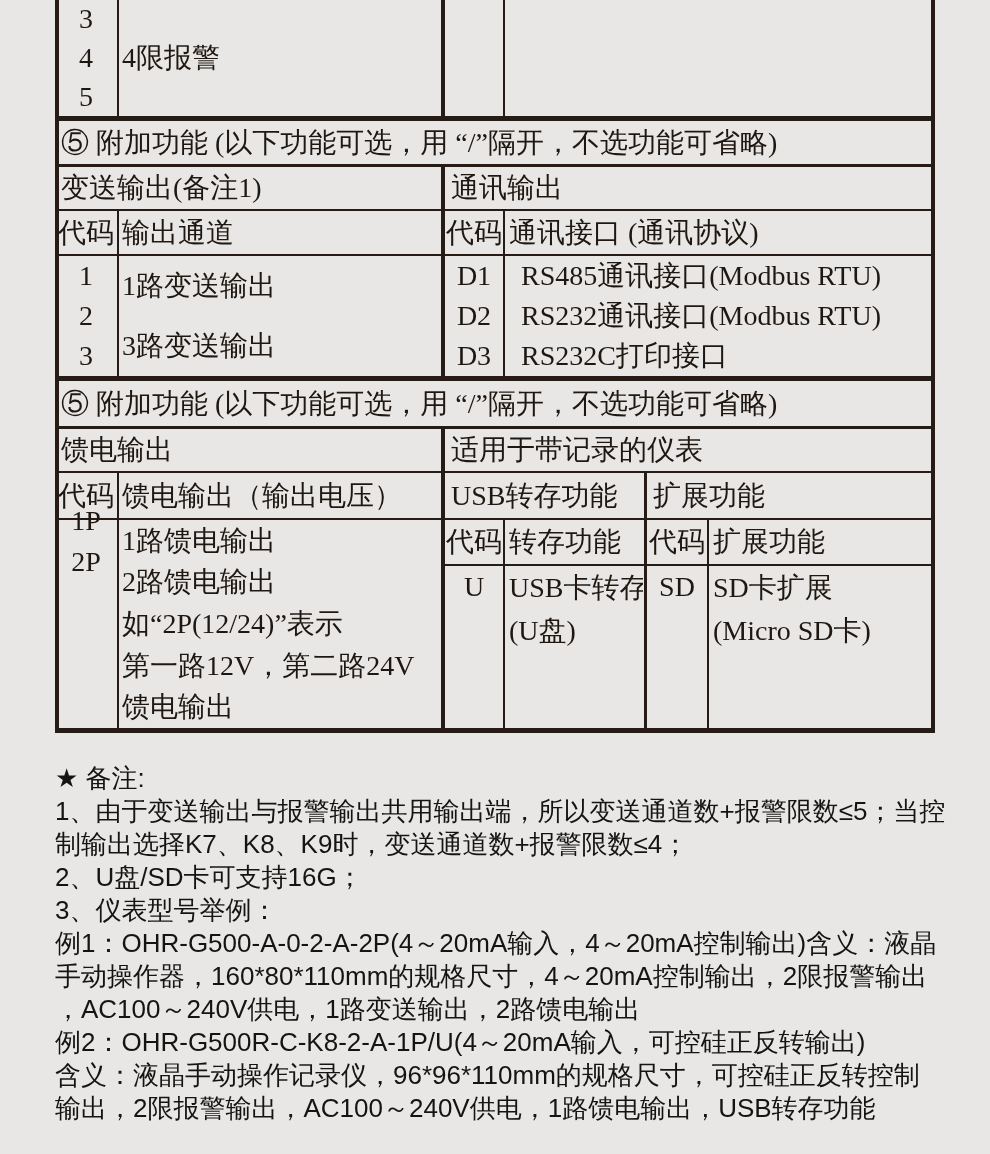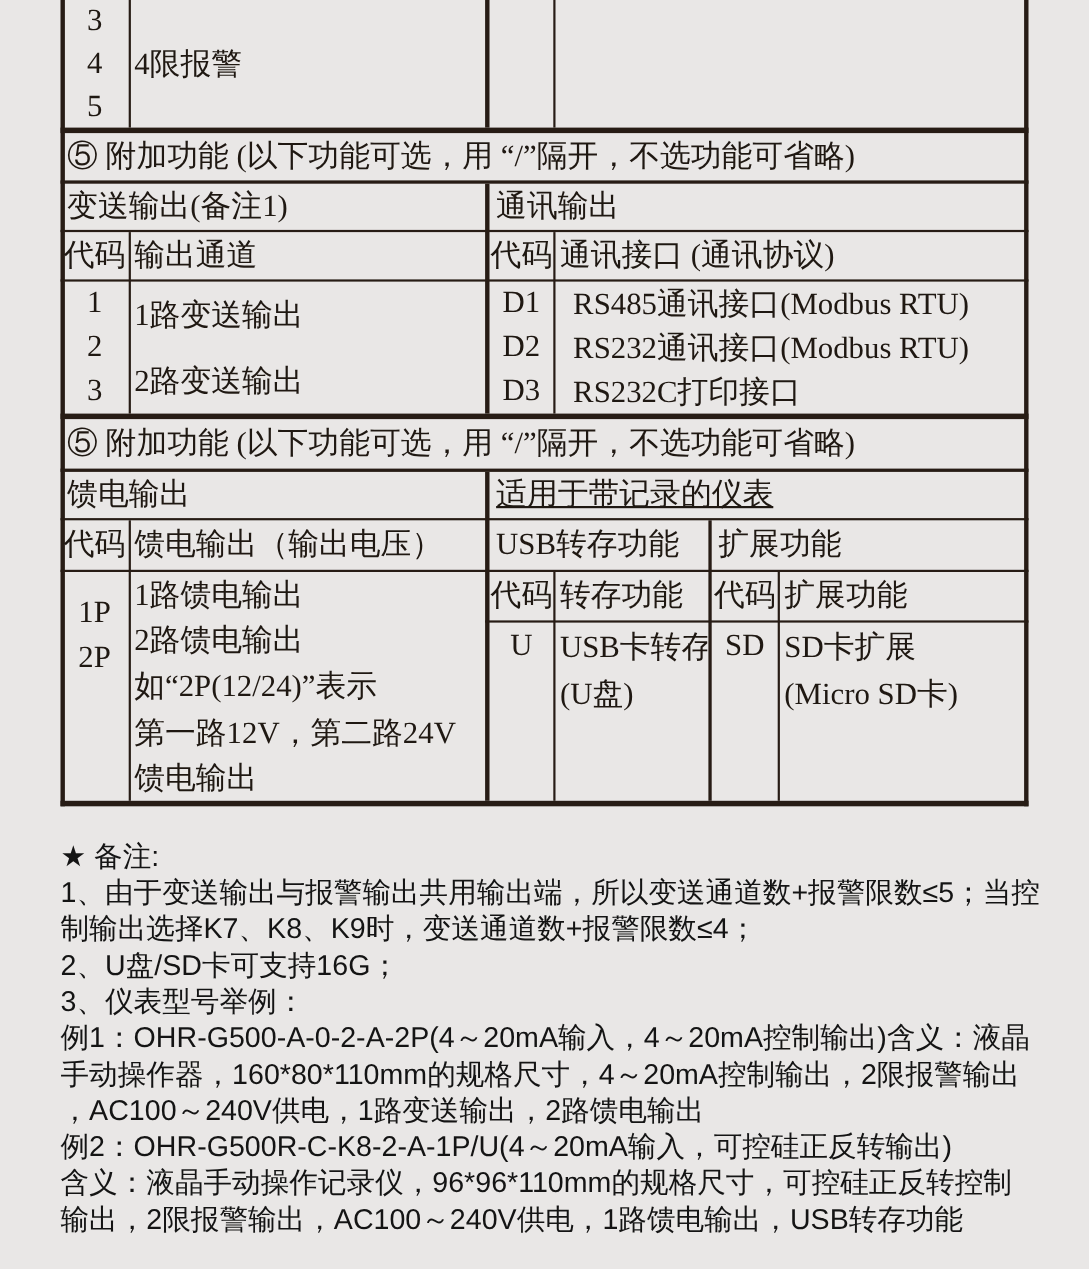--- a/index.html
+++ b/index.html
@@ -66,49 +66,49 @@
   <div class="cell ctr" style="left:445px;top:211px;width:58px;height:43px;line-height:43px;">代码</div>
   <div class="cell" style="left:509px;top:211px;width:420px;height:43px;line-height:43px;">通讯接口 (通讯协议)</div>
 
   <div class="stack ctr" style="left:55px;top:256px;width:62px;height:120px;">
     <div>1</div>
     <div>2</div>
     <div>3</div>
   </div>
   <div class="stack" style="left:122px;top:256px;width:316px;height:120px;justify-content:space-between;">
     <div>1路变送输出</div>
-    <div>2路变送输出</div>
+    <div>3路变送输出</div>
   </div>
   <div class="stack ctr" style="left:445px;top:256px;width:58px;height:120px;">
     <div>D1</div>
     <div>D2</div>
     <div>D3</div>
   </div>
   <div class="stack" style="left:509px;top:256px;width:422px;height:120px;margin-left:12px;">
     <div>RS485通讯接口(Modbus RTU)</div>
     <div>RS232通讯接口(Modbus RTU)</div>
     <div>RS232C打印接口</div>
   </div>
 
   <div class="cell" style="left:61px;top:381px;width:868px;height:45px;line-height:45px;">⑤ 附加功能 (以下功能可选，用 “/”隔开，不选功能可省略)</div>
 
   <div class="cell" style="left:61px;top:429px;width:376px;height:42px;line-height:42px;">馈电输出</div>
-  <div class="cell" style="left:451px;top:429px;width:478px;height:42px;line-height:42px;text-decoration:underline;">适用于带记录的仪表</div>
+  <div class="cell" style="left:451px;top:429px;width:478px;height:42px;line-height:42px;">适用于带记录的仪表</div>
 
   <div class="cell ctr" style="left:55px;top:473px;width:62px;height:45px;line-height:45px;">代码</div>
   <div class="cell" style="left:122px;top:473px;width:316px;height:45px;line-height:45px;">馈电输出（输出电压）</div>
   <div class="cell" style="left:451px;top:473px;width:192px;height:45px;line-height:45px;">USB转存功能</div>
   <div class="cell" style="left:653px;top:473px;width:276px;height:45px;line-height:45px;">扩展功能</div>
 
   <div class="cell ctr" style="left:445px;top:520px;width:58px;height:44px;line-height:44px;">代码</div>
   <div class="cell" style="left:509px;top:520px;width:134px;height:44px;line-height:44px;">转存功能</div>
   <div class="cell ctr" style="left:649px;top:520px;width:56px;height:44px;line-height:44px;">代码</div>
   <div class="cell" style="left:713px;top:520px;width:216px;height:44px;line-height:44px;">扩展功能</div>
 
-  <div class="stack ctr" style="left:55px;top:536px;width:62px;height:208px;">
+  <div class="stack ctr" style="left:55px;top:500px;width:62px;height:208px;">
     <div>1P</div>
     <div>2P</div>
     <div></div>
     <div></div>
     <div></div>
   </div>
   <div class="stack" style="left:122px;top:520px;width:316px;height:208px;">
     <div>1路馈电输出</div>
     <div>2路馈电输出</div>
     <div>如“2P(12/24)”表示</div>

